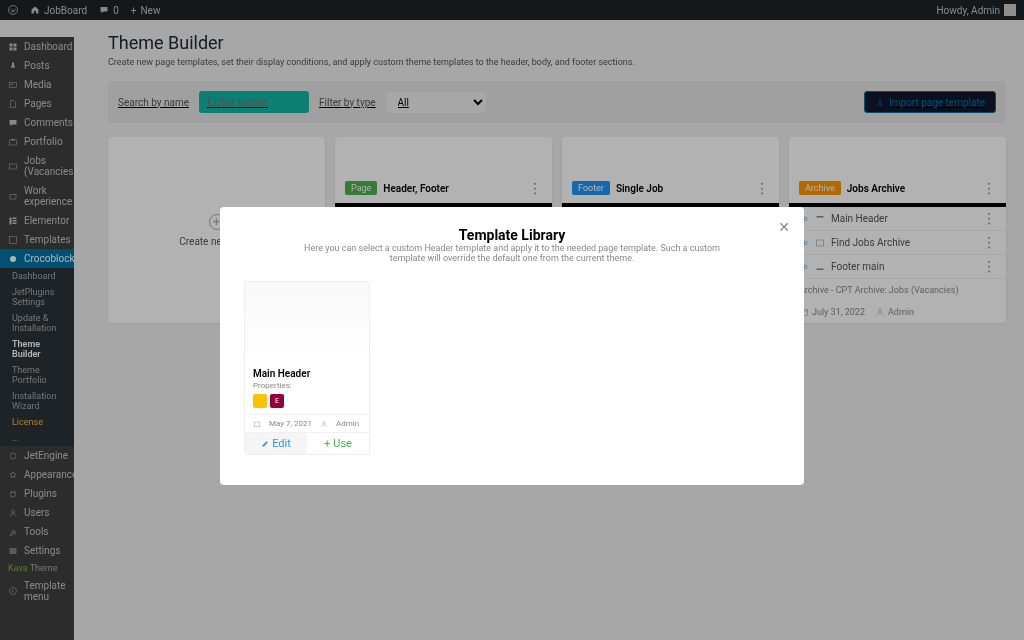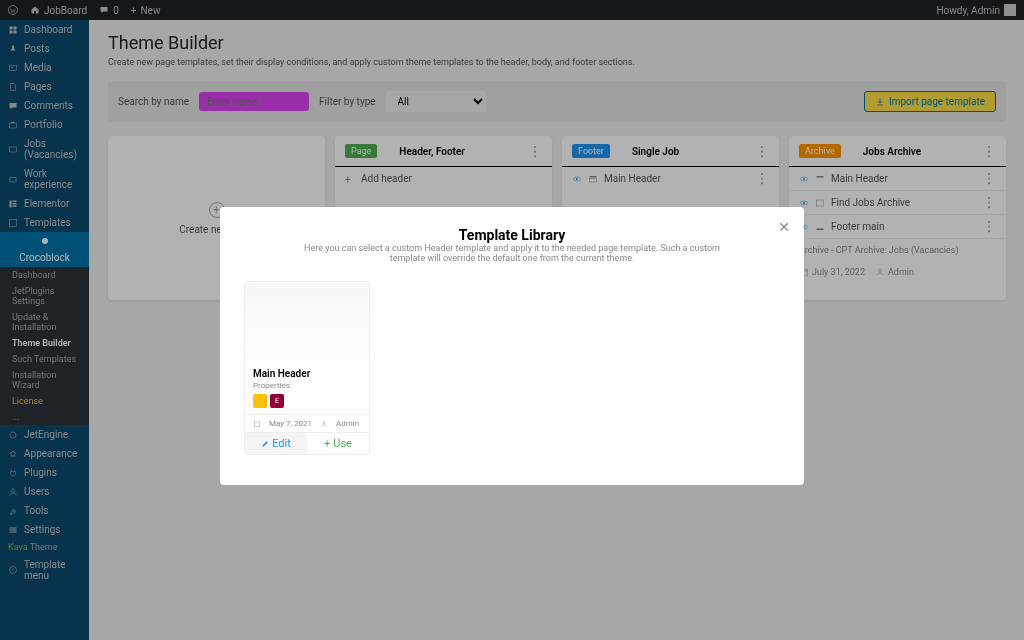--- a/index.html
+++ b/index.html
@@ -5,51 +5,51 @@
     * { margin: 0; padding: 0; box-sizing: border-box; font-family: -apple-system, BlinkMacSystemFont, "Segoe UI", Roboto, sans-serif; }
     body { width: 1024px; height: 640px; overflow: hidden; background: #f0f0f1; position: relative; }
     
     
     .admin-bar { height: 20px; background: #1d2327; color: #c3c4c7; display: flex; align-items: center; justify-content: space-between; padding: 4px 8px; font-size: 10px; gap: 16px; }
     .admin-bar-left, .admin-bar-right { display: flex; align-items: center; gap: 12px; }
     .admin-bar-item { display: flex; align-items: center; gap: 4px; cursor: pointer; color: #c3c4c7; }
     .avatar { width: 12px; height: 12px; background: #ccc; }
     
     
-    .sidebar { position: absolute; left: 0; top: 20px; bottom: 0; width: 89px; background: #0c4a6e; color: #c3c4c7; font-size: 10px; overflow-y: auto; }
+    .sidebar { position: absolute; left: 0; top: 37px; bottom: 0; width: 74px; background: #404040; color: #c3c4c7; font-size: 10px; overflow-y: auto; }
     .sidebar-item { display: flex; align-items: center; gap: 6px; padding: 4px 8px; cursor: pointer; }
-    .sidebar-item.active { background: #0073aa; color: #fff; position: relative; flex-direction: column; }
+    .sidebar-item.active { background: #0073aa; color: #fff; position: relative; }
     .sidebar-item.active::after { content: ''; position: absolute; right: -4px; top: 50%; transform: translateY(-50%); border: 4px solid transparent; border-right-color: #f0f0f1; }
     .sidebar-sub { background: #2c3338; }
     .sidebar-sub-item { padding: 3px 12px; cursor: pointer; color: #a7aaad; font-size: 9px; }
     .sidebar-sub-item.active { color: #fff; font-weight: 600; }
     .sidebar-sub-item.license { color: #f0b849; }
     .sidebar-sub-item.truncated { color: #a7aaad; }
     .sidebar-theme-label { color: #a7aaad; padding: 3px 8px; font-size: 9px; }
     .sidebar-theme-label .kava { color: #7cb342; }
     .icon-sm { width: 10px; height: 10px; fill: currentColor; flex-shrink: 0; }
     
     
     .main { position: absolute; left: 90px; right: 0; top: 20px; bottom: 0; padding: 12px 18px; overflow: auto; }
     .page-title { font-size: 18px; font-weight: 400; color: #23282d; margin-bottom: 4px; }
     .page-desc { font-size: 9px; color: #555; margin-bottom: 14px; }
     
-    .filter-bar { background: #e5e5e5; padding: 10px; border-radius: 4px; display: flex; justify-content: space-between; margin-bottom: 14px; }
+    .filter-bar { background: #e5e5e5; padding: 10px; border-radius: 4px; display: flex; justify-content: space-between; margin-bottom: 14px; text-decoration: underline; }
     .filter-left { display: flex; align-items: center; gap: 10px; }
     .filter-label { font-size: 10px; color: #555; }
-    .filter-input { background: #d946ef; border: none; padding: 4px 8px; border-radius: 3px; font-size: 10px; width: 110px; }
+    .filter-input { background: #14b8a6; border: none; padding: 4px 8px; border-radius: 3px; font-size: 12px; width: 110px; }
     .filter-select { background: #f0f0f0; border: none; padding: 4px 8px; border-radius: 3px; font-size: 10px; width: 100px; }
-    .import-btn { background: #fde047; border: 1px solid #0073aa; color: #0073aa; padding: 4px 10px; border-radius: 3px; font-size: 10px; display: flex; align-items: center; gap: 4px; cursor: pointer; }
+    .import-btn { background: #0f172a; border: 1px solid #0073aa; color: #0073aa; padding: 4px 10px; border-radius: 3px; font-size: 10px; display: flex; align-items: center; gap: 4px; cursor: pointer; }
     
     .cards-row { display: grid; grid-template-columns: repeat(4, 1fr); gap: 10px; }
     .card { background: #fff; border-radius: 4px; box-shadow: 0 1px 3px rgba(0,0,0,0.08); }
     .card-create { display: flex; flex-direction: column; align-items: center; justify-content: center; min-height: 164px; cursor: pointer; }
     .card-create-plus { width: 16px; height: 16px; border: 1px solid #aaa; border-radius: 50%; display: flex; align-items: center; justify-content: center; color: #aaa; margin-bottom: 6px; font-size: 12px; }
     .card-create-text { font-size: 10px; color: #555; }
-    .card-header { padding: 8px 10px; display: flex; align-items: center; gap: 22px; border-bottom: 1px solid #000000; }
+    .card-header { padding: 8px 10px; display: flex; align-items: center; gap: 6px; border-bottom: 4px solid #000000; margin-top: 36px; }
     .card-badge { padding: 2px 6px; border-radius: 2px; font-size: 9px; color: #fff; }
     .badge-page { background: #4caf50; }
     .badge-single { background: #2196f3; }
     .badge-archive { background: #ff9800; }
     .card-title { font-size: 10px; font-weight: 600; flex: 1; }
     .card-menu { color: #888; cursor: pointer; font-size: 14px; line-height: 0.5; }
     .card-row { padding: 6px 10px; display: flex; align-items: center; gap: 6px; border-bottom: 1px solid #f0f0f0; font-size: 10px; color: #555; }
     .card-row:last-child { border-bottom: none; }
     .card-icon { width: 10px; height: 10px; color: #888; }
     .card-icon.eye { color: #2196f3; }
@@ -189,21 +189,21 @@
           <circle cx="10" cy="10" r="6"></circle>
         </svg>
         <span>Crocoblock</span>
       </div>
     </div>
   <div class="sidebar-sub" id="sidebar-sub">
       <div class="sidebar-sub-item">Dashboard</div>
       <div class="sidebar-sub-item">JetPlugins Settings</div>
       <div class="sidebar-sub-item">Update &amp; Installation</div>
       <div class="sidebar-sub-item active">Theme Builder</div>
-      <div class="sidebar-sub-item">Such Templates</div>
+      <div class="sidebar-sub-item">Theme Portfolio</div>
       <div class="sidebar-sub-item">Installation Wizard</div>
       <div class="sidebar-sub-item license">License</div>
       <div class="sidebar-sub-item truncated">...</div>
     </div>
   <div id="sidebar-extra">
       <div class="sidebar-item">
         <svg class="icon-sm" viewBox="0 0 20 20" fill="currentColor">
           <circle cx="10" cy="10" r="6" fill="none" stroke="currentColor"></circle>
         </svg>
         <span>JetEngine</span>

